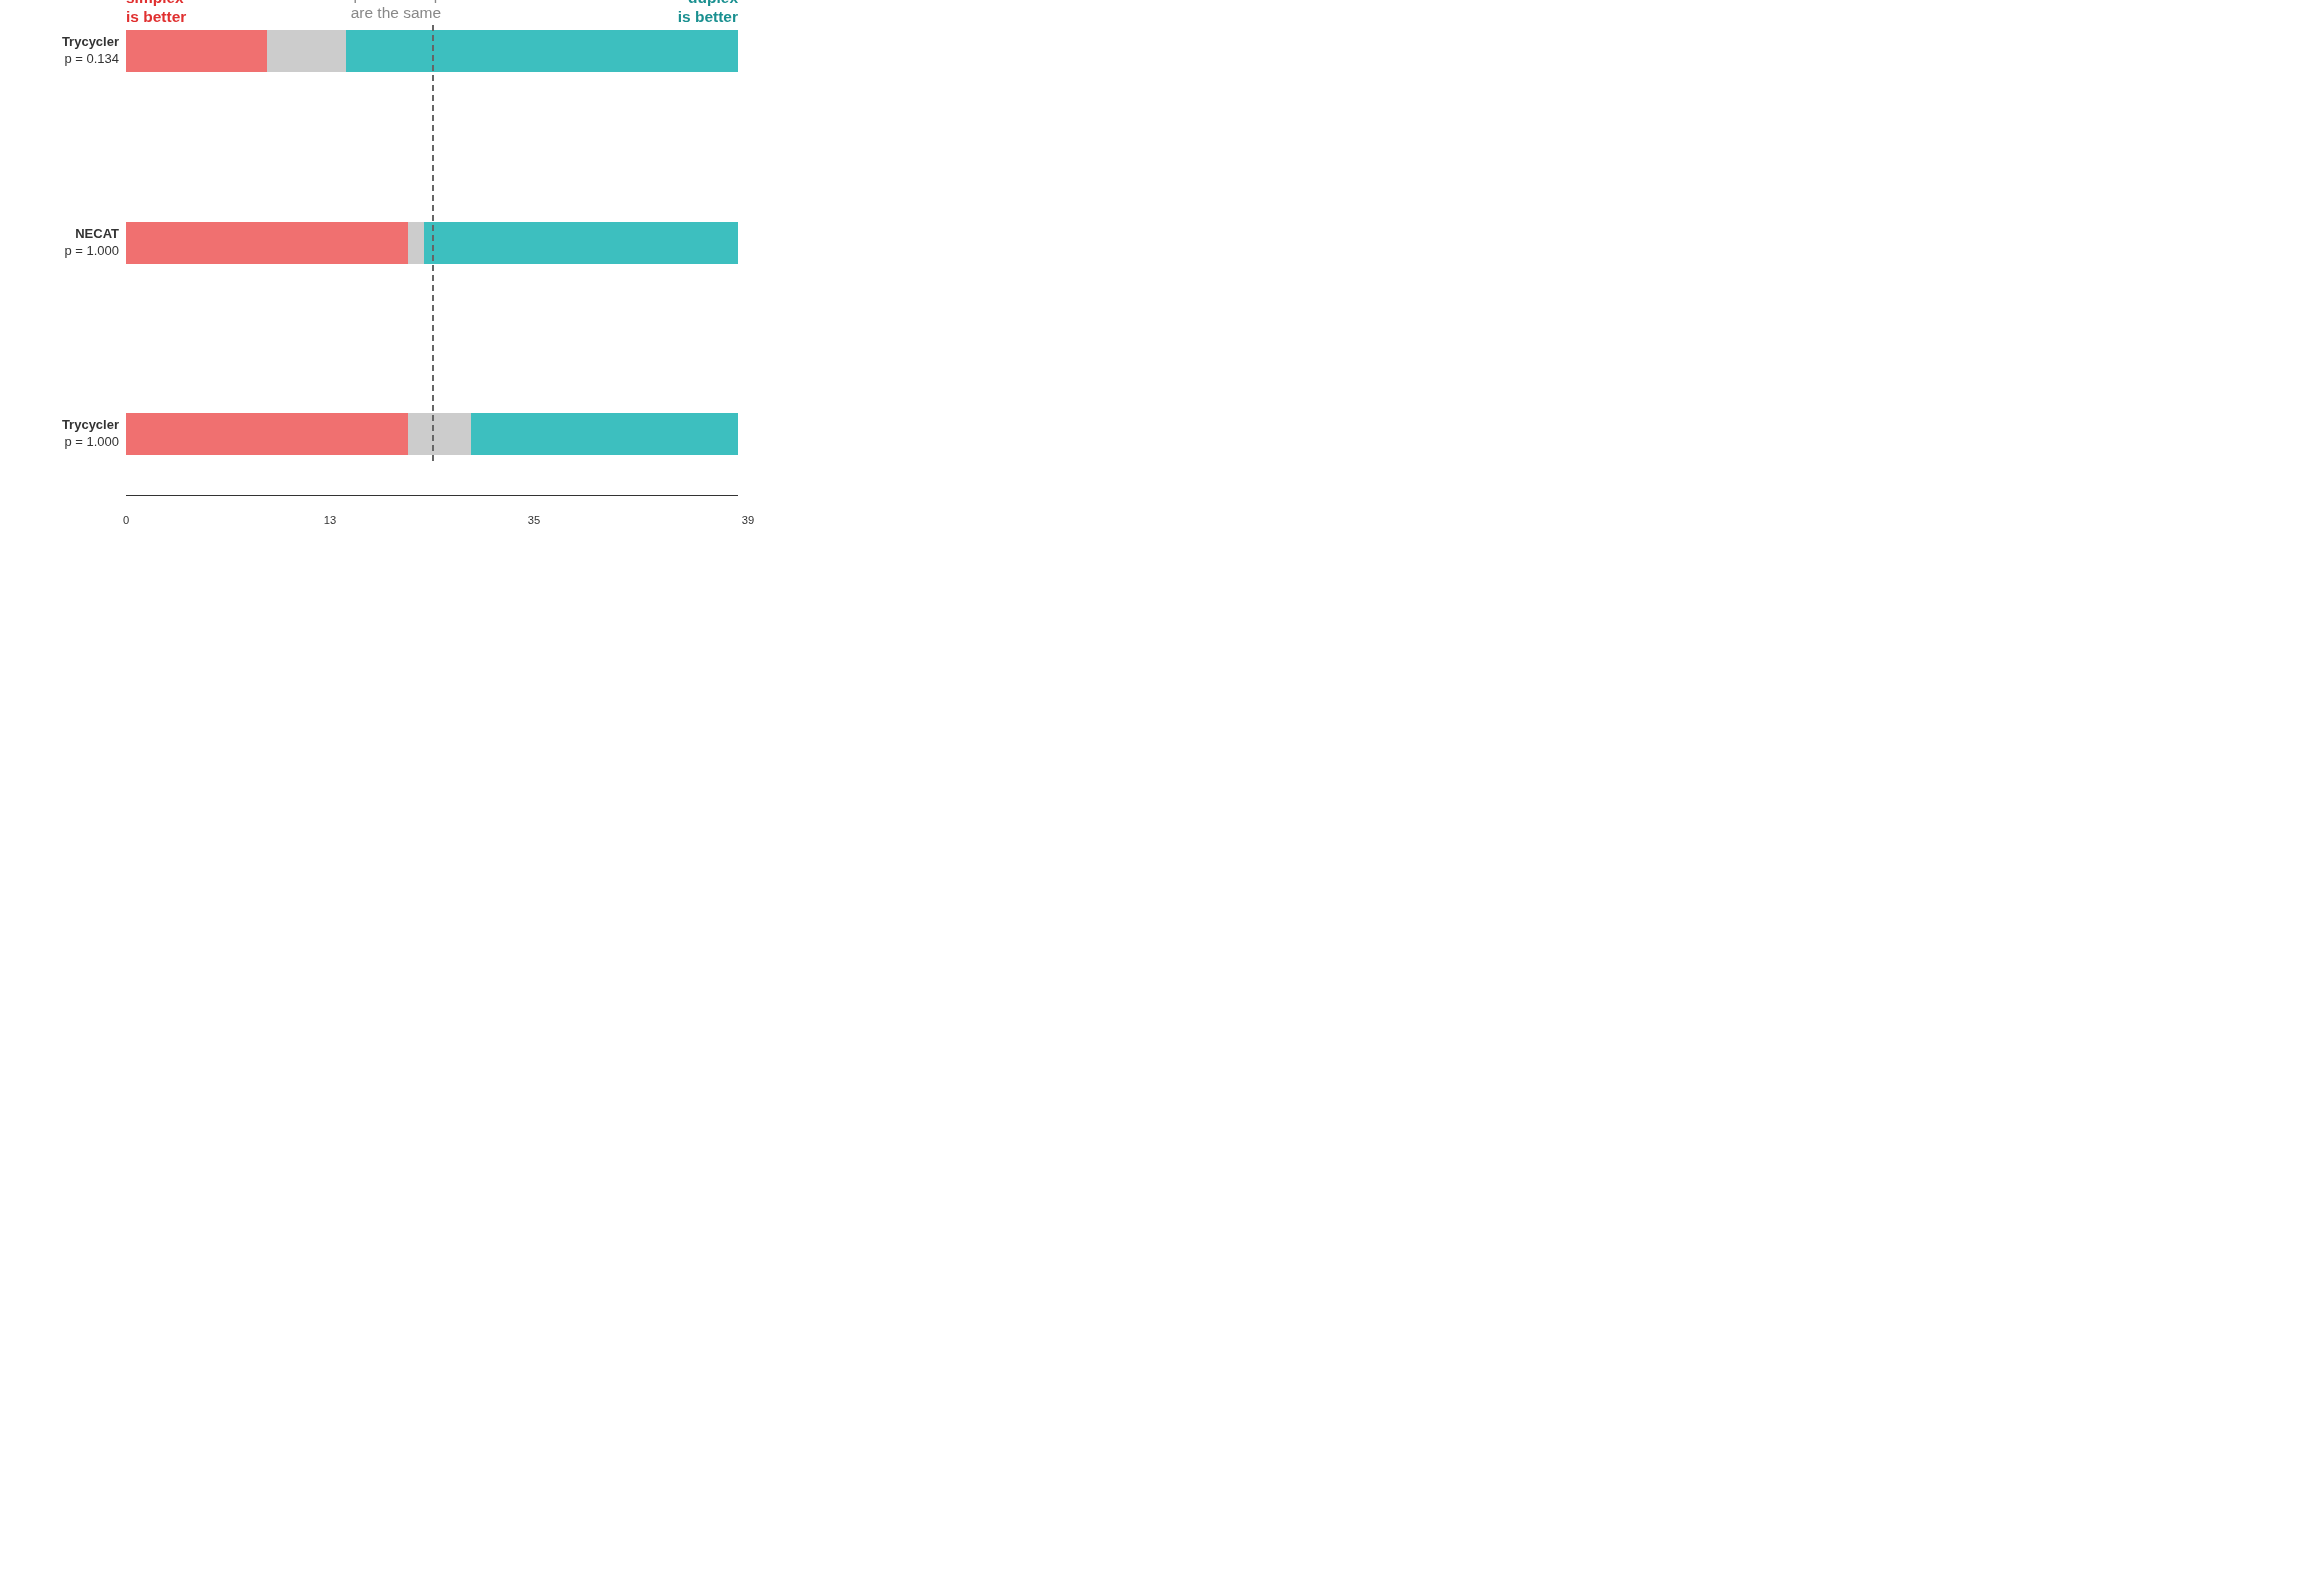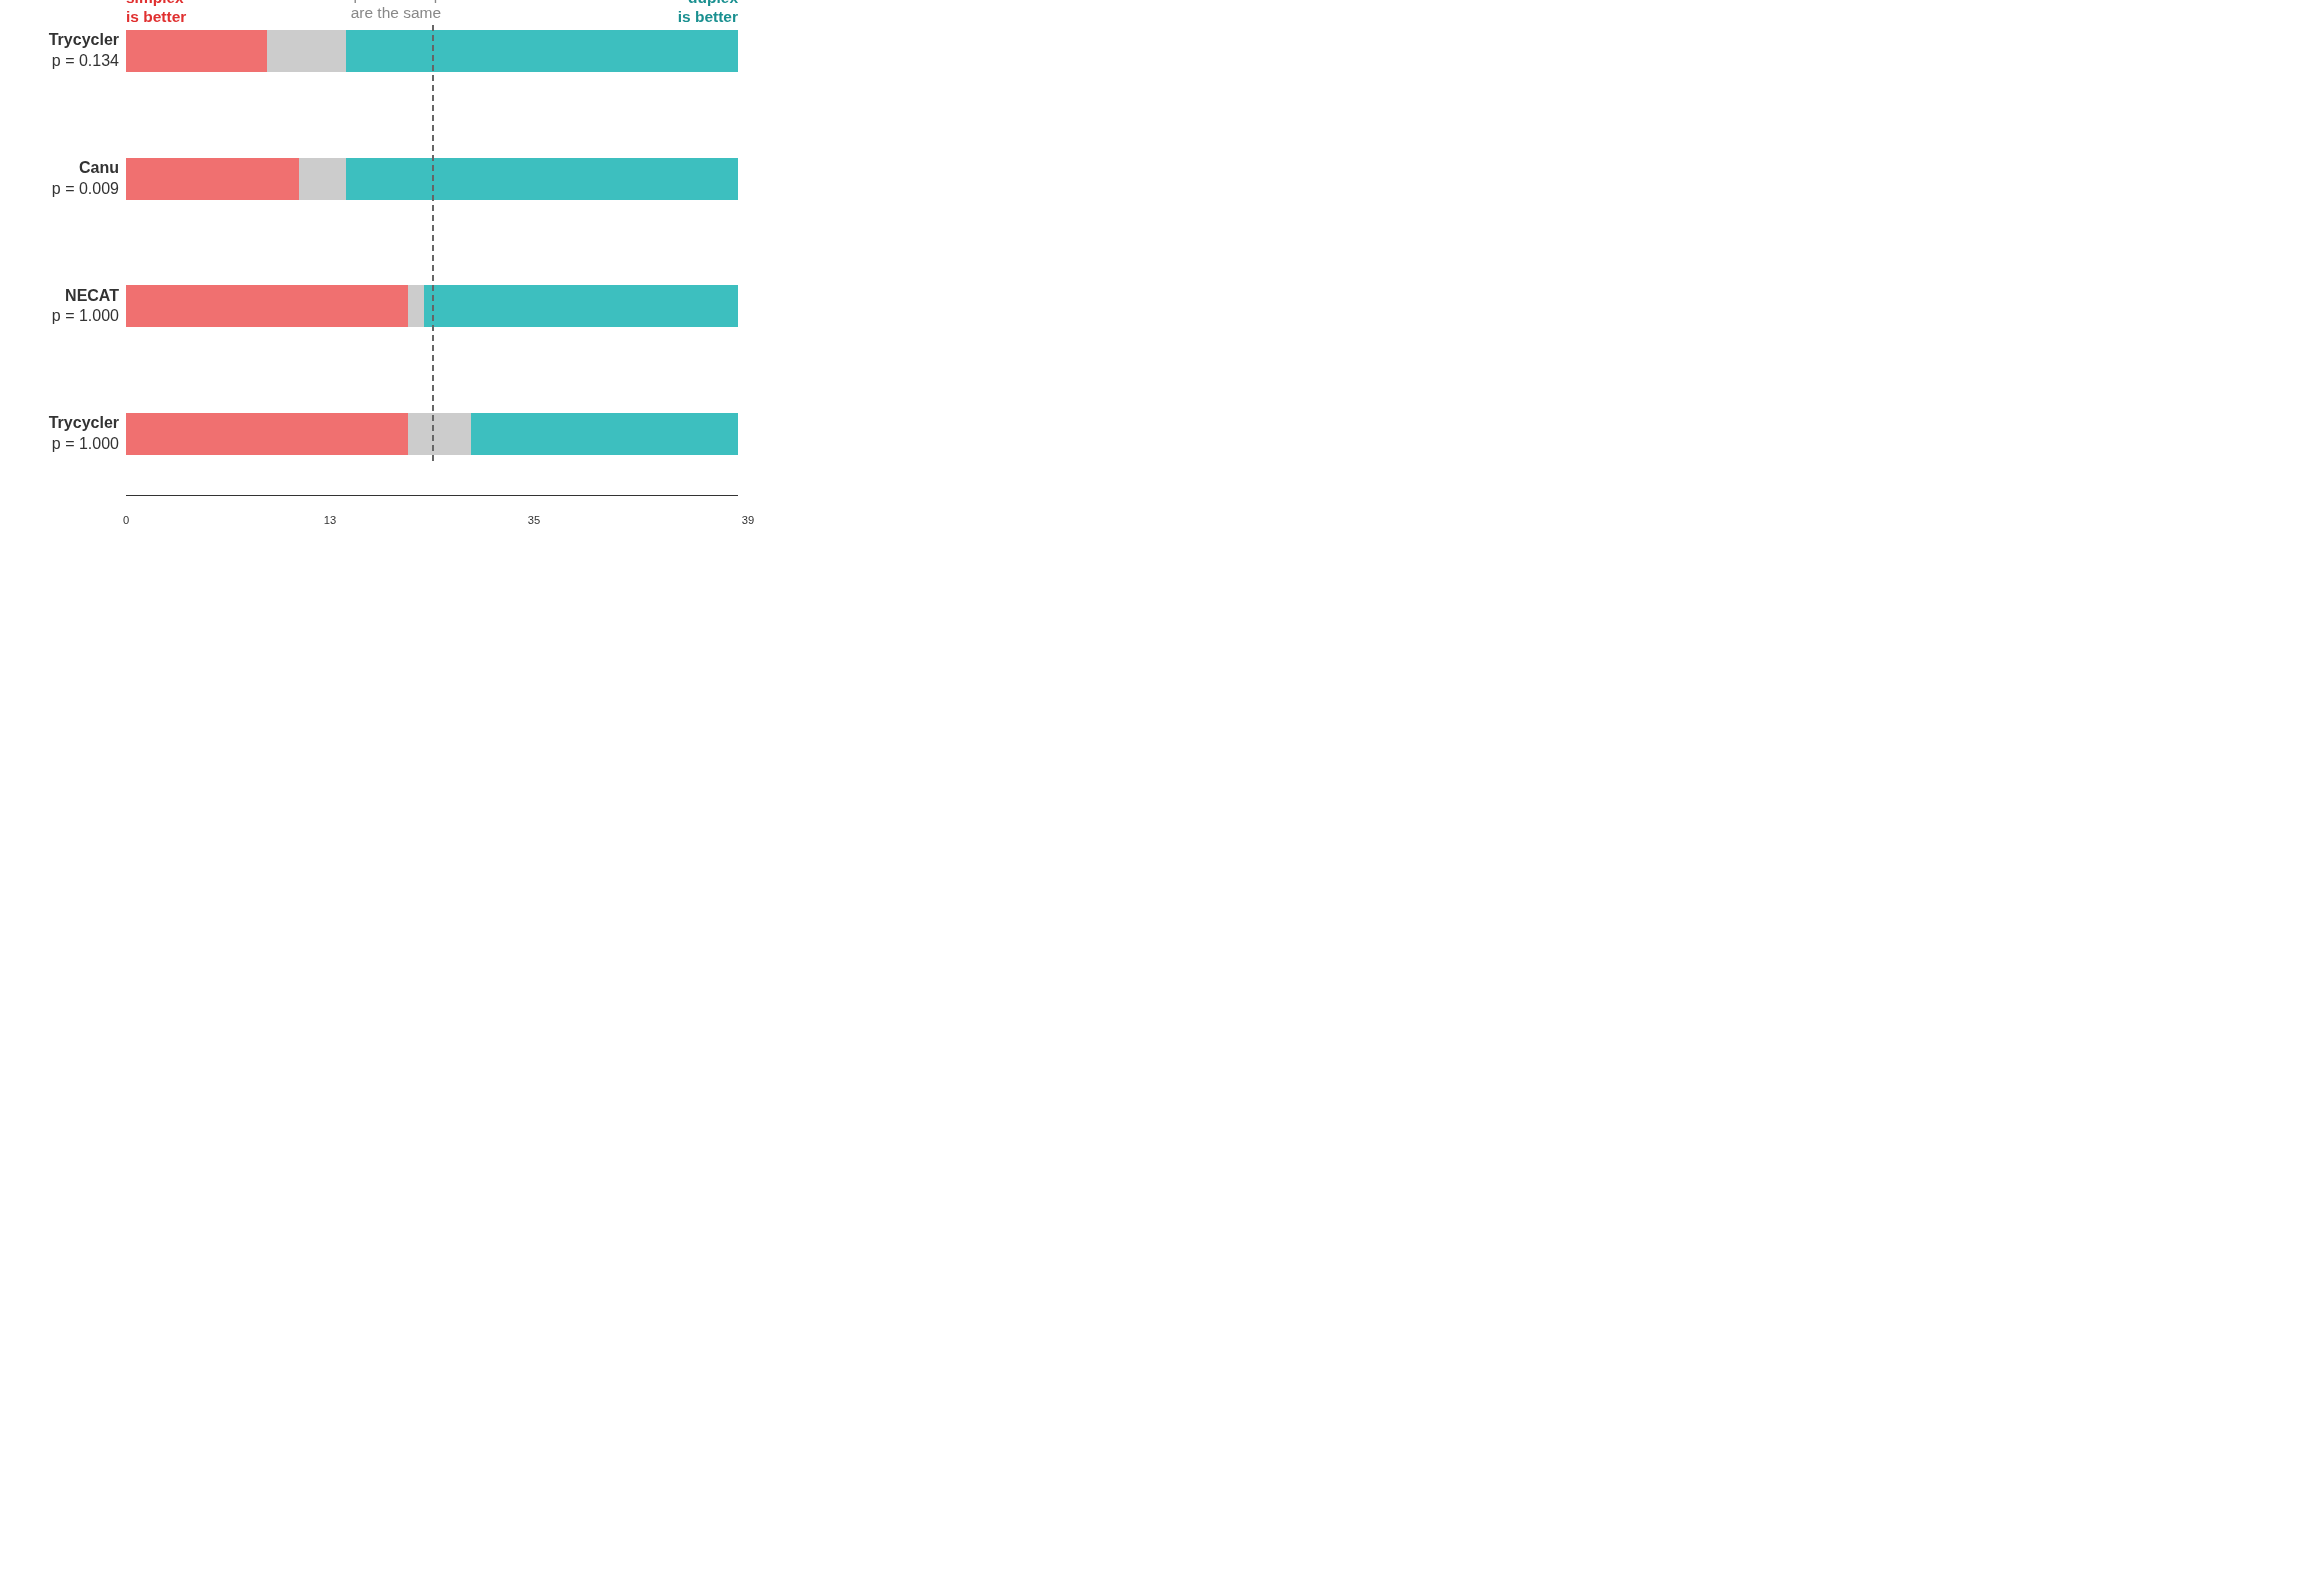--- a/index.html
+++ b/index.html
@@ -36,21 +36,21 @@
       display: flex;
       align-items: center;
       height: 53px;
       position: relative;
     }
     .bar-label {
       position: absolute;
       left: -109px;
       width: 102px;
       text-align: right;
-      font-size: 16px;
+      font-size: 13px;
       color: #333;
       line-height: 1.3;
     }
     .bar-track {
       position: relative;
       width: 100%;
       height: 42px;
       display: flex;
     }
     .bar-segment {
@@ -150,28 +150,20 @@
             <div class="bar-segment seg-same" style="width: 12.8205%;"></div>
             <div class="bar-segment seg-duplex" style="width: 64.1026%;"></div>
           </div>
           <div style="position: absolute; top: -39px; left: 0px; right: 0px; height: 39px; pointer-events: none;">
             <div class="annotation-simplex"><strong>simplex<br>is better</strong></div>
             <div class="annotation-same" style="position: absolute; left: 28%; top: 0px; text-align: center; font-size: 15.5px; color: rgb(136, 136, 136); font-weight: normal; line-height: 1.2; width: 197px;">simplex and duplex<br>are the same</div>
             <div class="annotation-duplex"><strong>duplex<br>is better</strong></div>
           </div>
         </div>
         <div class="bar-row">
-          <div class="bar-label"><strong>Canu</strong><br>p = 0.009</div>
-          <div class="bar-track">
-            <div class="bar-segment seg-simplex" style="width: 28.2051%;"></div>
-            <div class="bar-segment seg-same" style="width: 7.69231%;"></div>
-            <div class="bar-segment seg-duplex" style="width: 64.1026%;"></div>
-          </div>
-        </div>
-        <div class="bar-row">
           <div class="bar-label"><strong>NECAT</strong><br>p = 1.000</div>
           <div class="bar-track">
             <div class="bar-segment seg-simplex" style="width: 46.1538%;"></div>
             <div class="bar-segment seg-same" style="width: 2.5641%;"></div>
             <div class="bar-segment seg-duplex" style="width: 51.2821%;"></div>
           </div>
         </div>
         <div class="bar-row">
           <div class="bar-label"><strong>Trycycler</strong><br>p = 1.000</div>
           <div class="bar-track">

